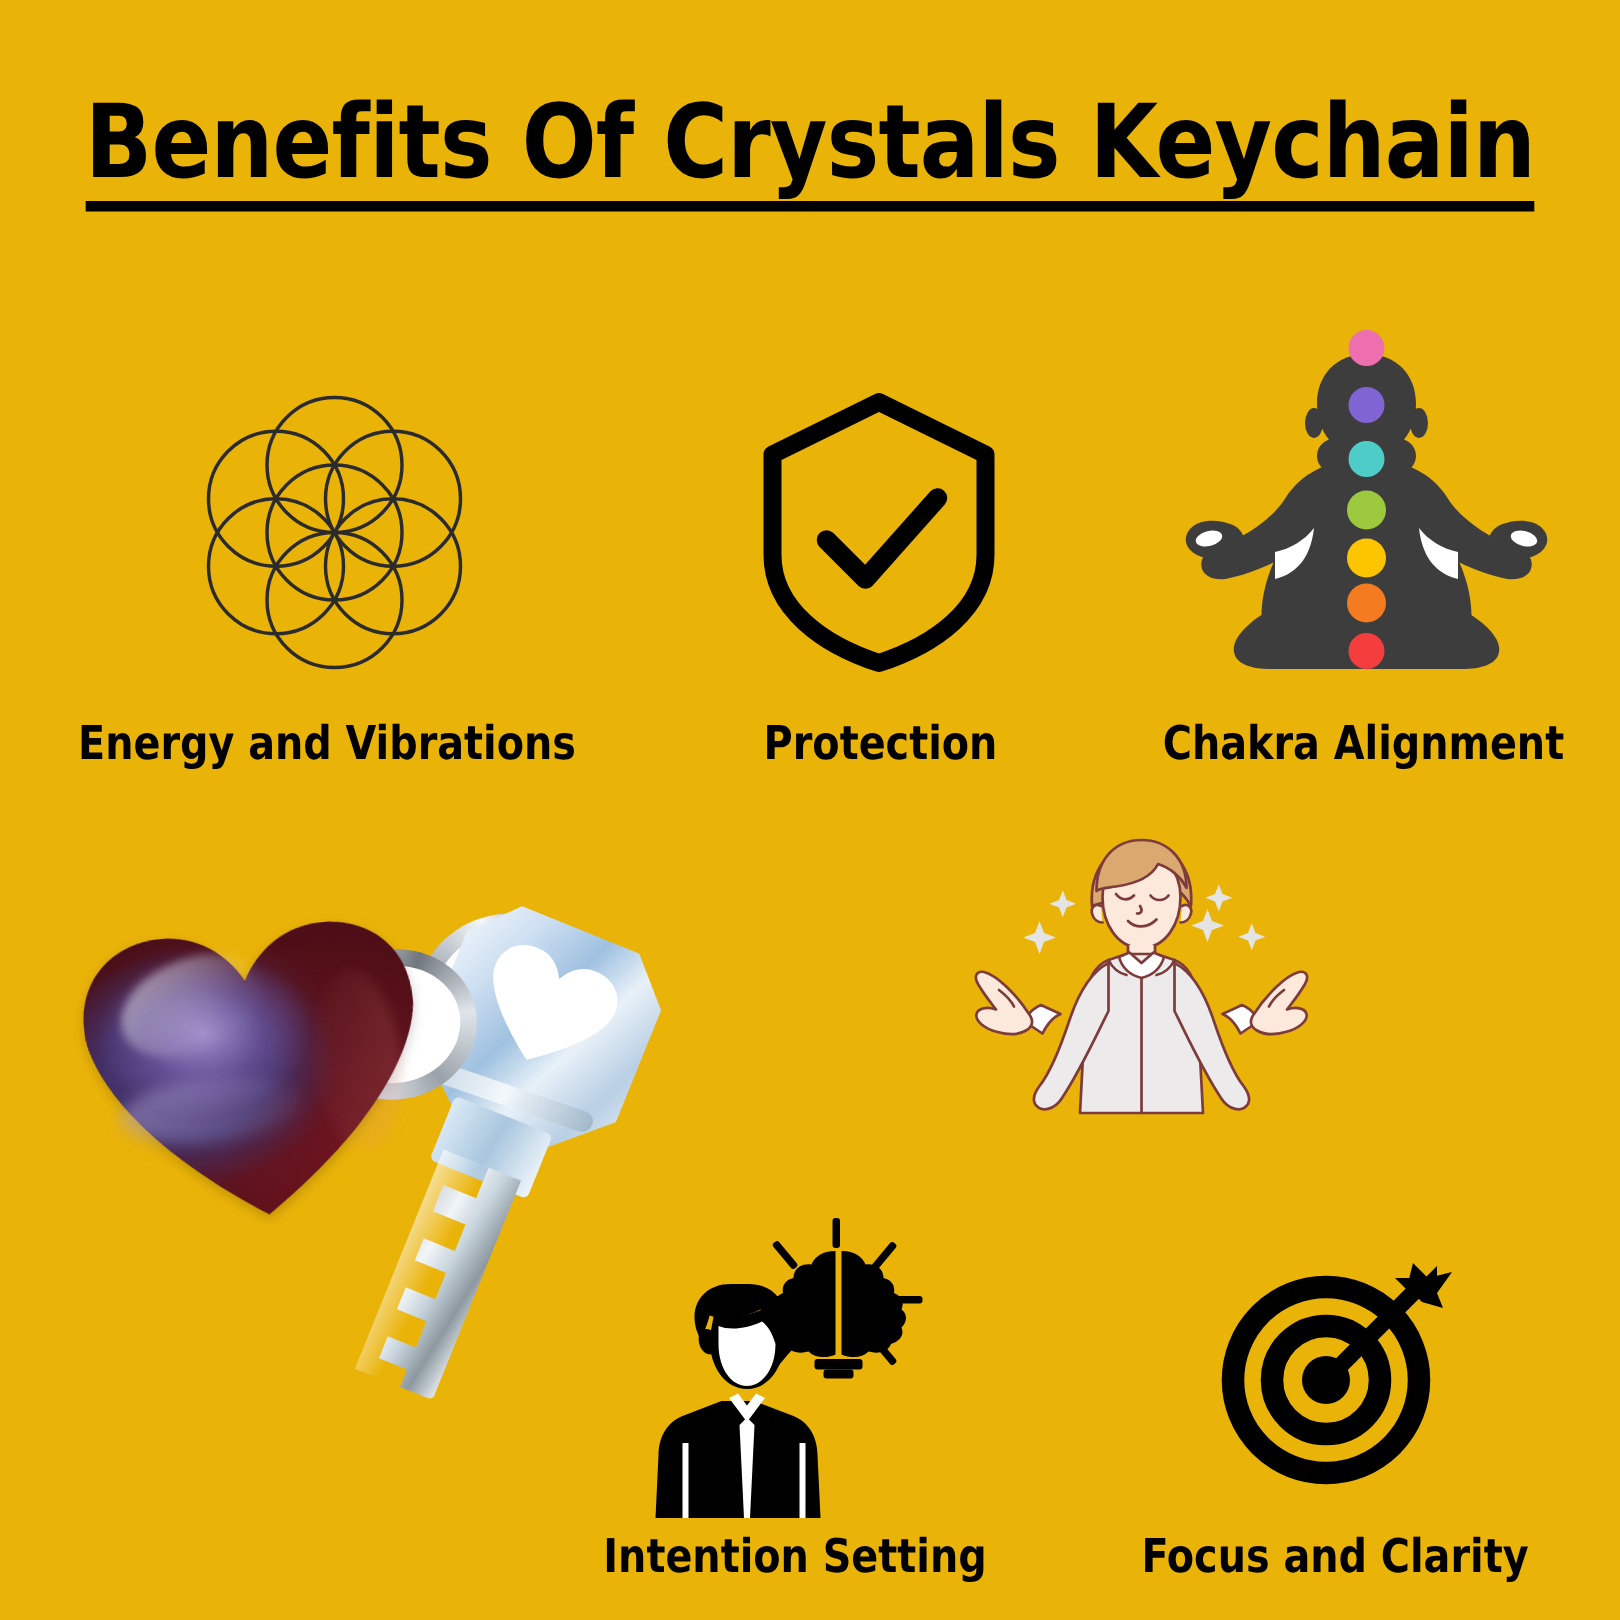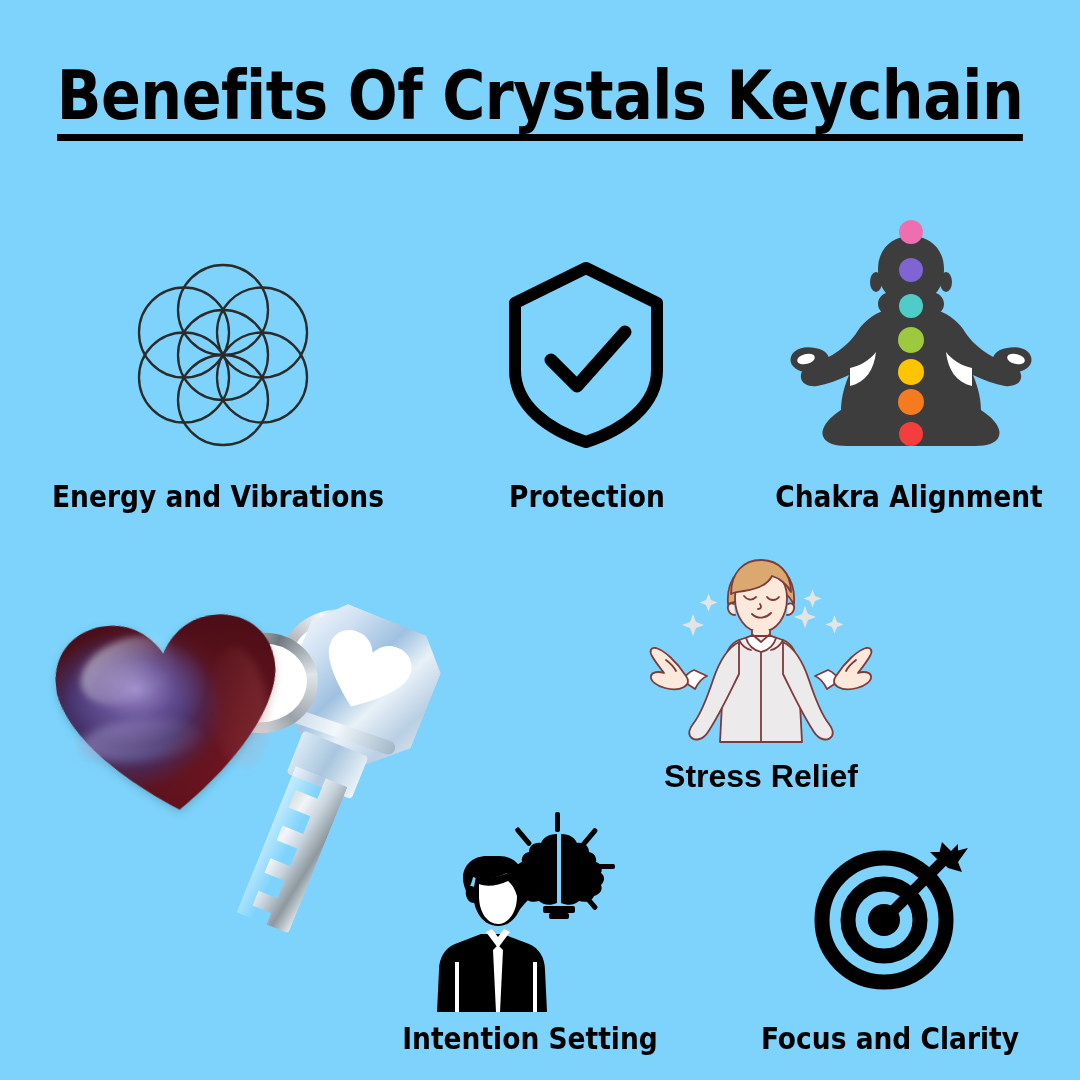--- a/index.html
+++ b/index.html
@@ -2,21 +2,21 @@
 <html><head>
 <meta charset="utf-8">
 <style>
   * { margin:0; padding:0; box-sizing:border-box; }
   html,body { width:1080px; height:1080px; background:#ffffff; }
   body {
     font-family:"Liberation Sans", sans-serif;
     position:relative;
     overflow:hidden;
   }
-  .canvas { position:relative; width:1080px; height:1080px; background:#7dd3fc; }
+  .canvas { position:relative; width:1080px; height:1080px; background:#eab308; }
 
   
   .title {
     position:absolute;
     left:0; top:62px; width:1080px;
     text-align:center;
     font-family:"DejaVu Sans Condensed","Liberation Sans Narrow","Liberation Sans",sans-serif;
     font-weight:bold;
     font-size:68px;
     letter-spacing:-0.5px;
@@ -313,21 +313,20 @@
         <path d="M50 124 c-9 -14 -22 -26 -30 -28 c-5 -1 -7 3 -4 8 c4 7 9 13 12 17
                  c-6 -2 -12 -1 -13 3 c-1 5 6 10 14 12 c7 2 14 2 19 -1 c5 -3 5 -7 2 -11 z" fill="#fce9db"></path>
         <path d="M30 108 c4 3 8 7 10 11" fill="none"></path>
 
         <path d="M200 124 c9 -14 22 -26 30 -28 c5 -1 7 3 4 8 c-4 7 -9 13 -12 17
                  c6 -2 12 -1 13 3 c1 5 -6 10 -14 12 c-7 2 -14 2 -19 -1 c-5 -3 -5 -7 -2 -11 z" fill="#fce9db"></path>
         <path d="M220 108 c-4 3 -8 7 -10 11" fill="none"></path>
       </g>
     </svg>
   </div>
-  <div class="lbl wide" style="left:636px; top:758px; width:250px; font-size:32px;">Stress Relief</div>
 
   <div class="intention">
     <svg width="190" height="200" viewBox="0 0 190 200" aria-hidden="true">
       <g fill="#000">
 
         <rect x="120" y="0" width="5" height="20" rx="2"></rect>
         <rect x="86" y="14" width="5" height="22" rx="2" transform="rotate(-40 88 25)"></rect>
         <rect x="152" y="14" width="5" height="22" rx="2" transform="rotate(40 154 25)"></rect>
         <rect x="68" y="52" width="22" height="5" rx="2"></rect>
         <rect x="158" y="52" width="22" height="5" rx="2"></rect>

